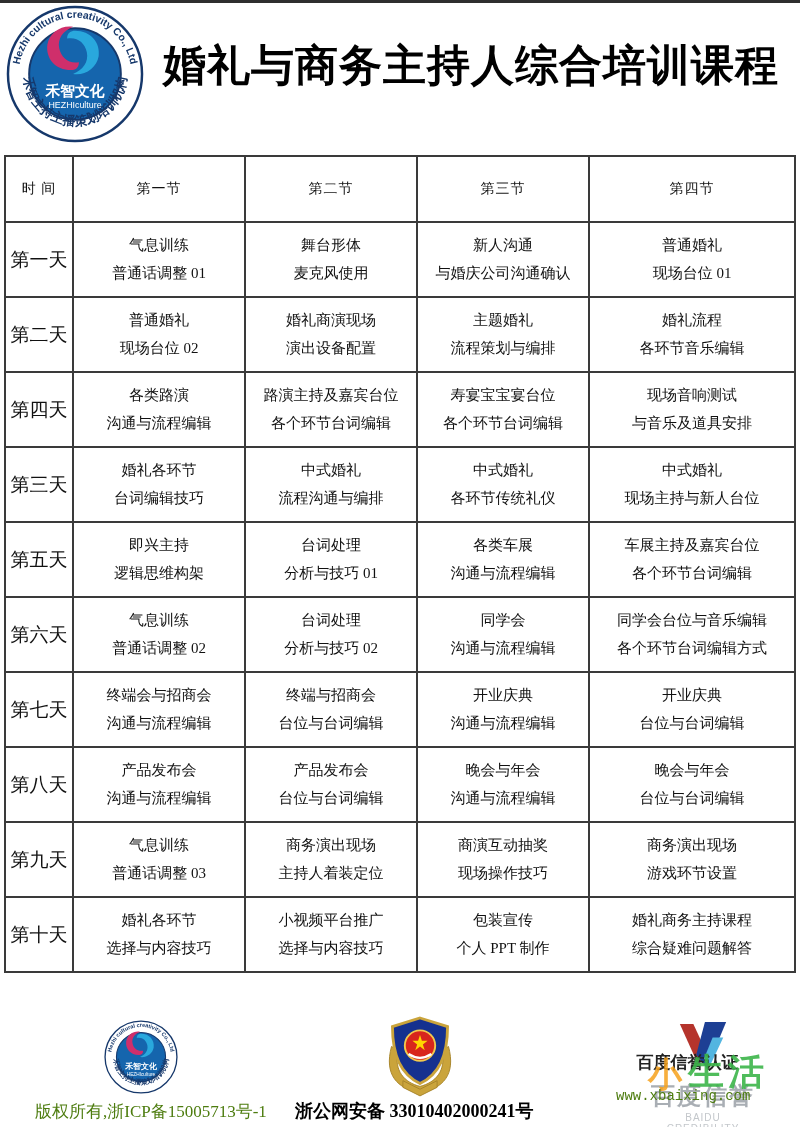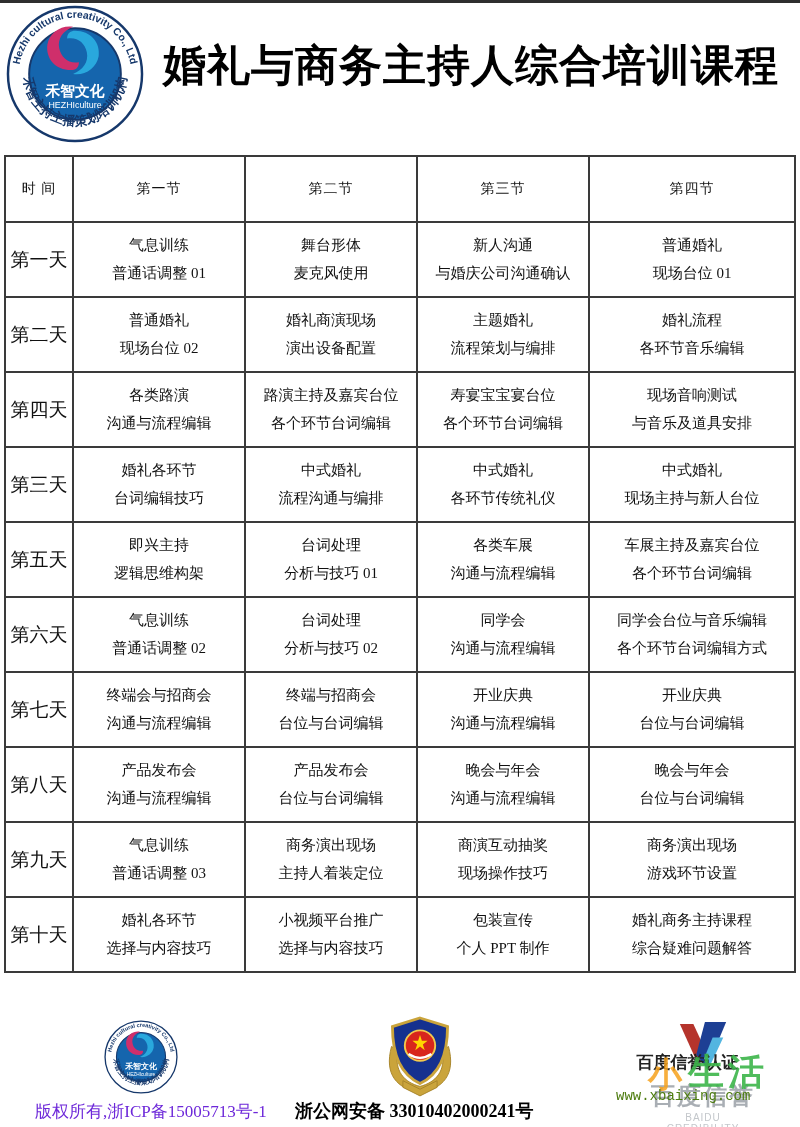--- a/index.html
+++ b/index.html
@@ -27,21 +27,21 @@
     white-space:pre-line;padding:0 2px;font-weight:normal;
   }
   table.sched thead tr{height:66px;}
   table.sched tbody tr{height:75px;}
   .col-hdr{font-size:14px;letter-spacing:1px;}
   .day-cell{font-size:19px;}
   .sess-cell{font-size:15px;line-height:1.85;}
   
   .footer-item{position:absolute;}
   .ft-text{font-size:17px;text-align:center;white-space:nowrap;}
-  .icp-text{color:#6d28d9;}
+  .icp-text{color:#4d7c0f;}
   .police-text{color:#000;font-weight:bold;font-size:18px;}
   .baidu-cert-text{color:#222;font-weight:bold;}
   .baidu-gray-cn{color:#a9aeb4;font-size:24px;font-weight:bold;letter-spacing:2px;
     font-family:"Liberation Sans","DejaVu Sans",sans-serif;}
   .baidu-gray-en{color:#c3c7cb;font-size:10px;letter-spacing:1px;
     font-family:"Liberation Sans","DejaVu Sans",sans-serif;}
   .watermark-brand{
     position:absolute;left:688px;top:1048px;font-size:36px;font-weight:bold;
     color:#3cb54a;opacity:.9;letter-spacing:4px;
     font-family:"Liberation Sans","DejaVu Sans",sans-serif;

